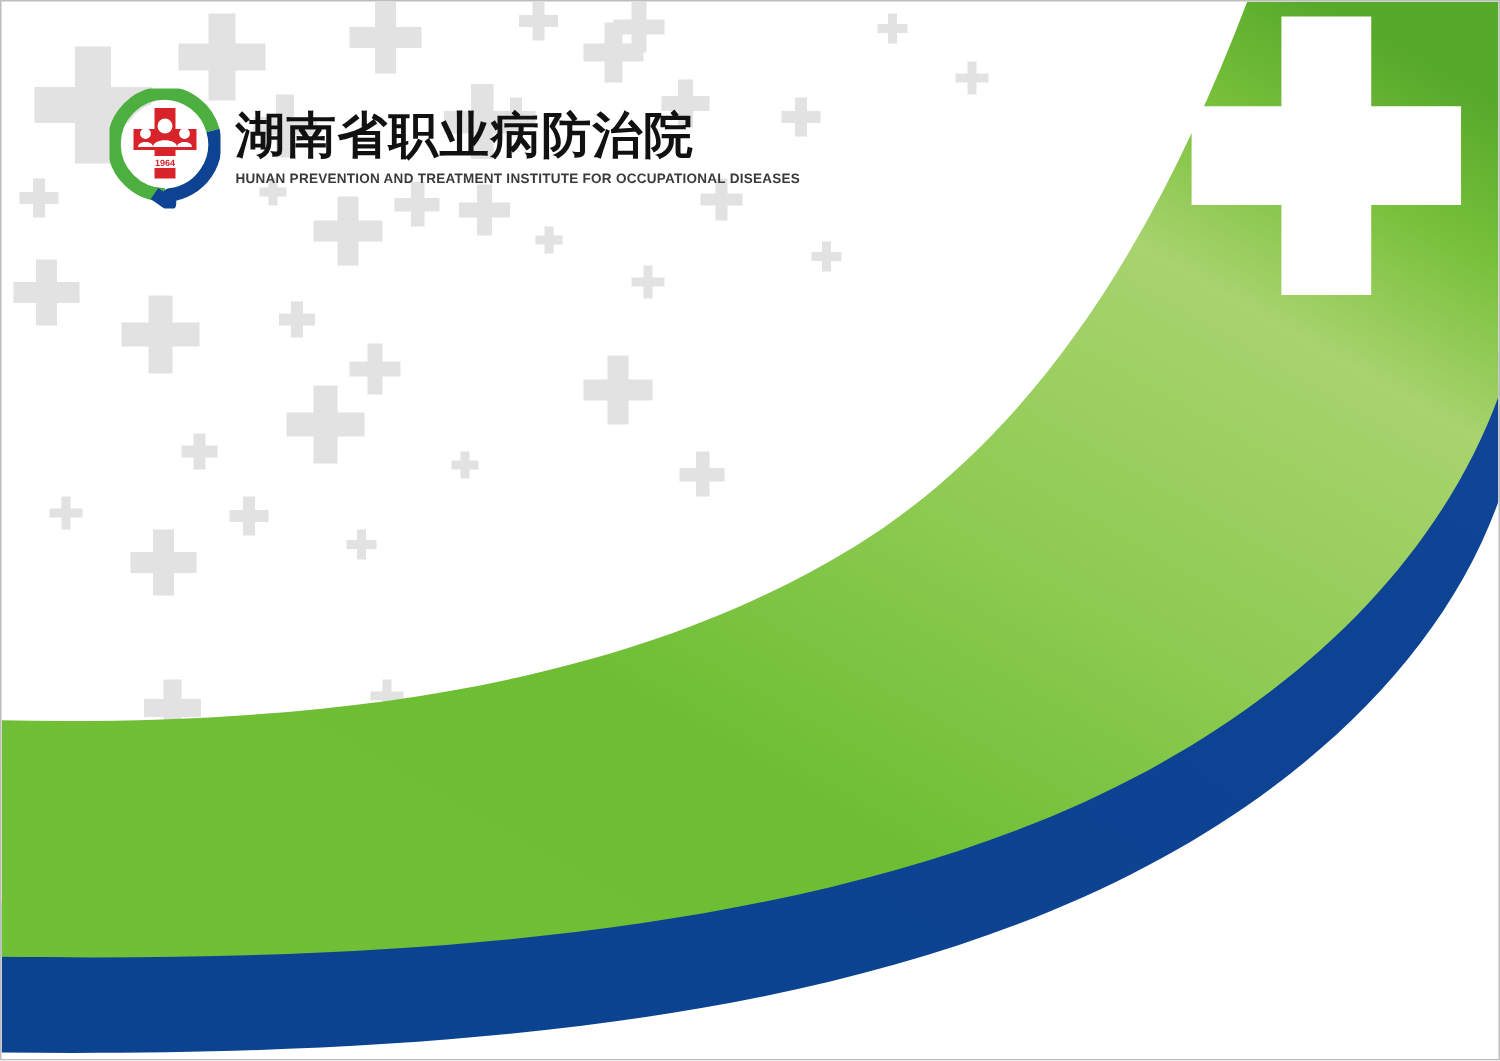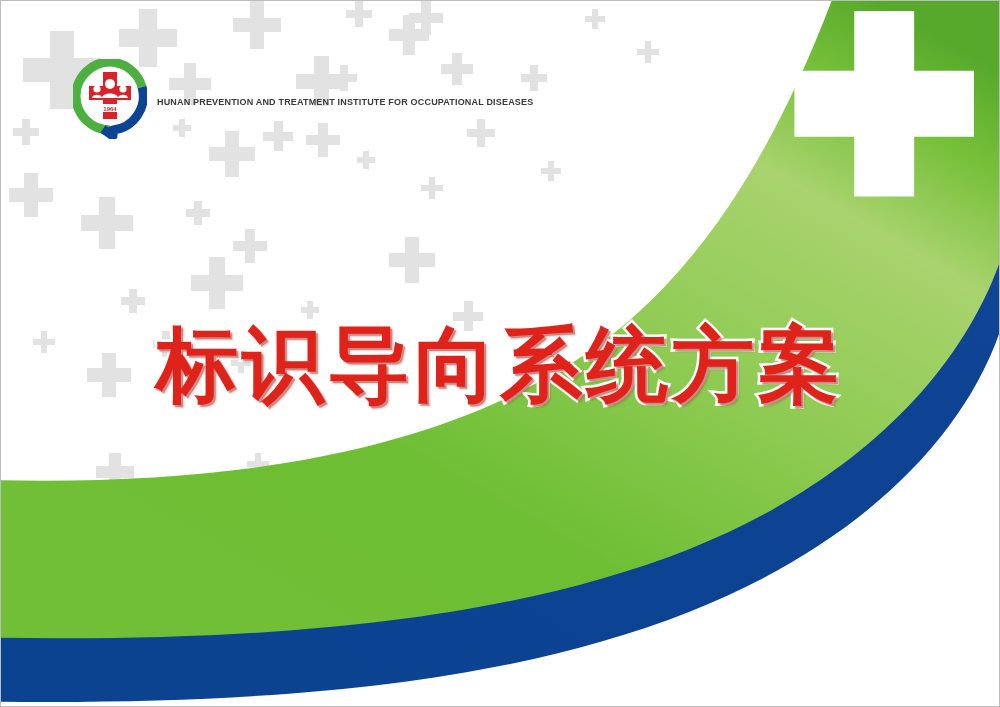--- a/index.html
+++ b/index.html
@@ -307,19 +307,19 @@
       <circle cx="24" cy="30" r="3.6" fill="#ffffff"></circle>
       <path d="M19,39 C19,34.5 29,34.5 29,39 Z" fill="#ffffff"></path>
       <circle cx="50" cy="30" r="3.6" fill="#ffffff"></circle>
       <path d="M45,39 C45,34.5 55,34.5 55,39 Z" fill="#ffffff"></path>
 
       <rect x="29" y="45" width="16" height="8" fill="#ffffff"></rect>
       <text x="37" y="51.6" text-anchor="middle" font-family="Liberation Sans, sans-serif" font-size="6" font-weight="bold" fill="#D8232A">1964</text>
     </svg>
 
     <div id="logo-text">
+      <div id="org-name-cn">湖南省职业病防治院</div>
       <div id="org-name-en">HUNAN PREVENTION AND TREATMENT INSTITUTE FOR OCCUPATIONAL DISEASES</div>
     </div>
   </div>
 
-  <div id="main-title">标识导向系统方案</div>
 
 </div>
 
 </body></html>

